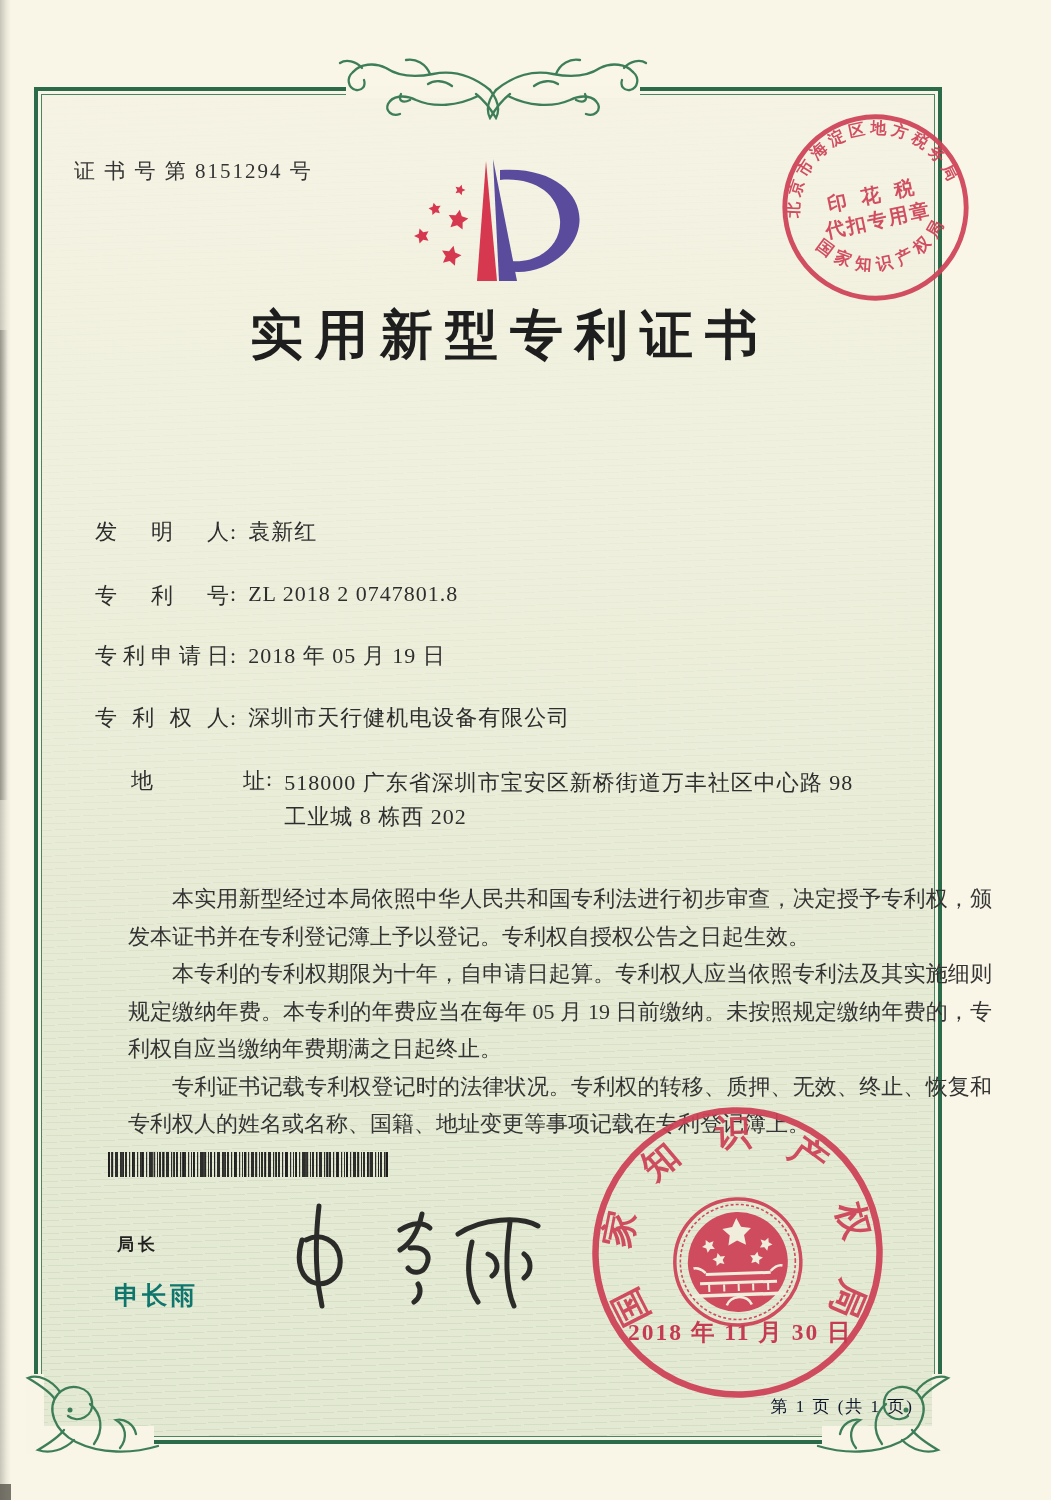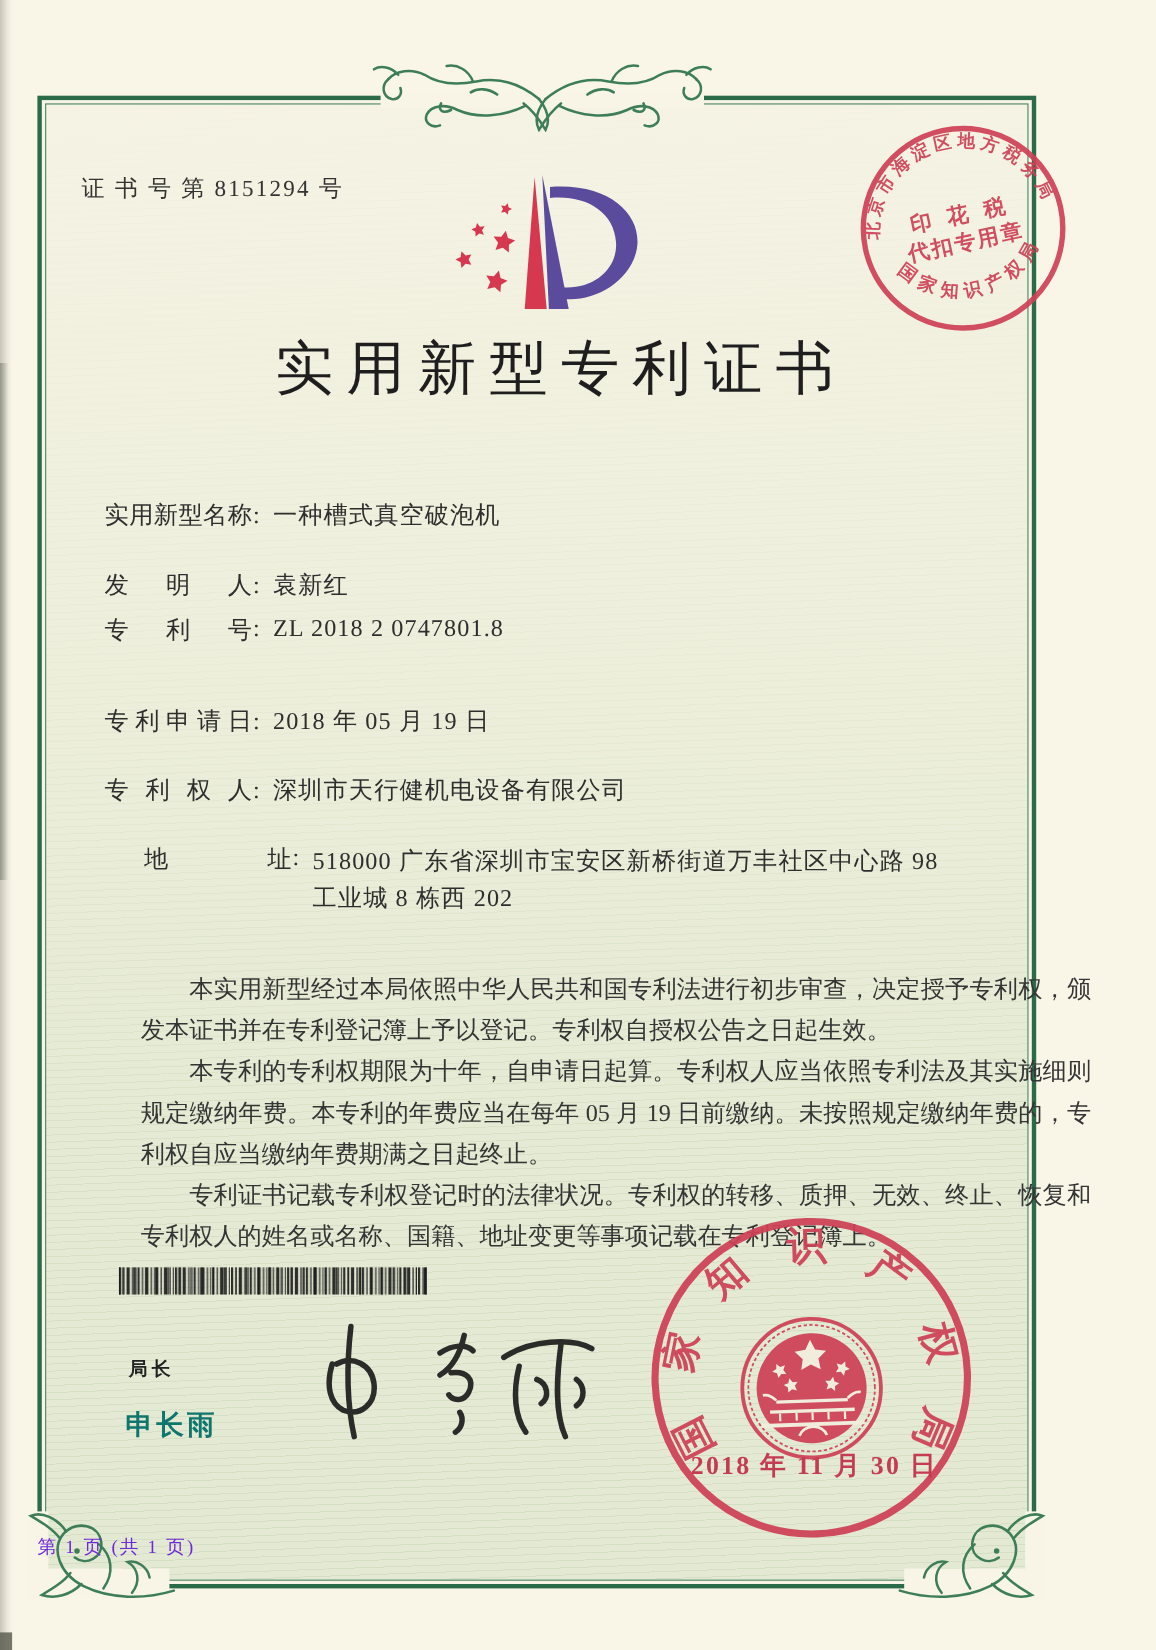--- a/index.html
+++ b/index.html
@@ -22,21 +22,21 @@
   .scan-edge{position:absolute;left:0;top:0;width:11px;height:100%;
      background:linear-gradient(90deg, rgba(70,70,60,.28), rgba(70,70,60,.08) 60%, transparent);z-index:6;}
   .scan-edge2{position:absolute;left:0;top:330px;width:8px;height:470px;
      background:linear-gradient(90deg, rgba(60,60,55,.35), transparent);z-index:6;}
   .scan-speck{position:absolute;left:0;top:1484px;width:11px;height:16px;background:#57564c;opacity:.8;z-index:6;}
 
   
   .content{position:absolute;inset:0;z-index:3;color:#2e2e2e;}
   .cert-no{position:absolute;left:74px;top:157px;font-size:21px;letter-spacing:2px;color:#333;text-align:right;}
   .title{position:absolute;left:60px;top:300px;width:900px;text-align:center;
-         font-size:53px;font-weight:400;letter-spacing:12px;color:#1e1e1e;}
+         font-size:53px;font-weight:700;letter-spacing:12px;color:#1e1e1e;}
 
   .field-row{position:absolute;left:95px;font-size:22px;white-space:nowrap;}
   .flabel{display:inline-block;width:134px;text-align:justify;text-align-last:justify;text-justify:inter-character;vertical-align:top;}
   .colon{margin:0 12px 0 1px;}
   .fvalue{letter-spacing:1px;}
   .addr-val{display:inline-block;white-space:normal;width:650px;line-height:34px;letter-spacing:1px;vertical-align:top;}
   .grant-right{position:absolute;left:578px;top:0;font-size:22px;white-space:nowrap;}
 
   .body-text{position:absolute;left:92px;top:880px;width:864px;font-size:22px;line-height:37.5px;color:#343434;margin-left:36px;}
   .body-text p{margin:0;text-indent:2em;text-align:justify;}
@@ -47,21 +47,21 @@
                   font-weight:700;font-size:17px;letter-spacing:4px;color:#222;}
   .director-name{position:absolute;left:114px;top:1279px;font-family:"Liberation Sans","DejaVu Sans",sans-serif;
                  font-weight:700;font-size:25px;letter-spacing:3px;color:#0f766e;}
   .signature{position:absolute;left:272px;top:1192px;z-index:4;}
 
   .tax-stamp{position:absolute;left:778px;top:110px;transform:rotate(-12deg);z-index:4;opacity:.92;}
   .big-seal{position:absolute;left:585px;top:1100px;transform:rotate(-2deg);z-index:4;opacity:.93;}
   .seal-date{position:absolute;left:628px;top:1316px;z-index:5;font-size:23.5px;font-weight:600;
              letter-spacing:2px;color:#c43b52;white-space:nowrap;}
 
-  .footer{position:absolute;left:34px;top:1395px;width:880px;text-align:left;font-size:17px;letter-spacing:2px;color:#6d28d9;}
+  .footer{position:absolute;left:34px;top:1395px;width:880px;text-align:right;font-size:17px;letter-spacing:2px;color:#0f172a;}
 
   .seal-text{font-weight:700;fill:#ce4156;}
 </style>
 </head>
 <body>
 
 <div class="page">
 
   <div class="frame">
     <div class="frame-inner"></div>
@@ -135,27 +135,24 @@
       </text>
       <text class="seal-text" x="100" y="94" text-anchor="middle" font-size="20" letter-spacing="5">印 花 税</text>
       <text class="seal-text" x="100" y="120" text-anchor="middle" font-size="20" letter-spacing="2">代扣专用章</text>
       <text class="seal-text" font-size="17" letter-spacing="6">
         <textPath href="#tsBot" startOffset="50%" text-anchor="middle">国家知识产权局</textPath>
       </text>
     </svg>
 
     <div class="title">实用新型专利证书</div>
 
-    <div class="field-row" style="top:453px;">
-      <span class="flabel"><span>实用新型名称</span></span><span class="colon">:</span><span class="fvalue">一种槽式真空破泡机</span>
-    </div>
     <div class="field-row" style="top:517px;">
       <span class="flabel"><span>发明人</span></span><span class="colon">:</span><span class="fvalue">袁新红</span>
     </div>
-    <div class="field-row" style="top:558px;">
+    <div class="field-row" style="top:581px;">
       <span class="flabel"><span>专利号</span></span><span class="colon">:</span><span class="fvalue">ZL 2018 2 0747801.8</span>
     </div>
     <div class="field-row" style="top:641px;">
       <span class="flabel"><span>专利申请日</span></span><span class="colon">:</span><span class="fvalue">2018 年 05 月 19 日</span>
     </div>
     <div class="field-row" style="top:703px;">
       <span class="flabel"><span>专利权人</span></span><span class="colon">:</span><span class="fvalue">深圳市天行健机电设备有限公司</span>
     </div>
     <div class="field-row" style="top:766px;margin-left:36px;">
       <span class="flabel"><span>地址</span></span><span class="colon">:</span><span class="addr-val"><span>518000 广东省深圳市宝安区新桥街道万丰社区中心路 98</span><br><span>工业城 8 栋西 202</span></span>

